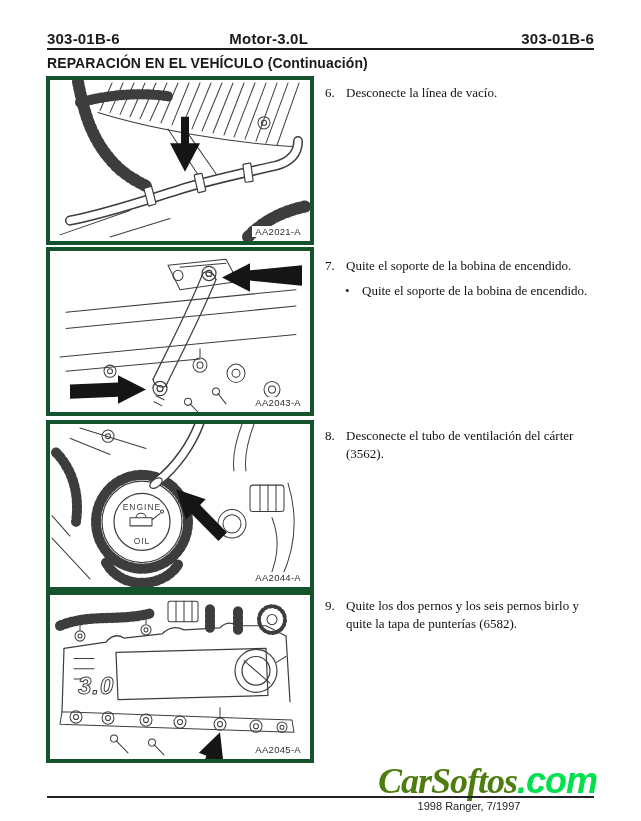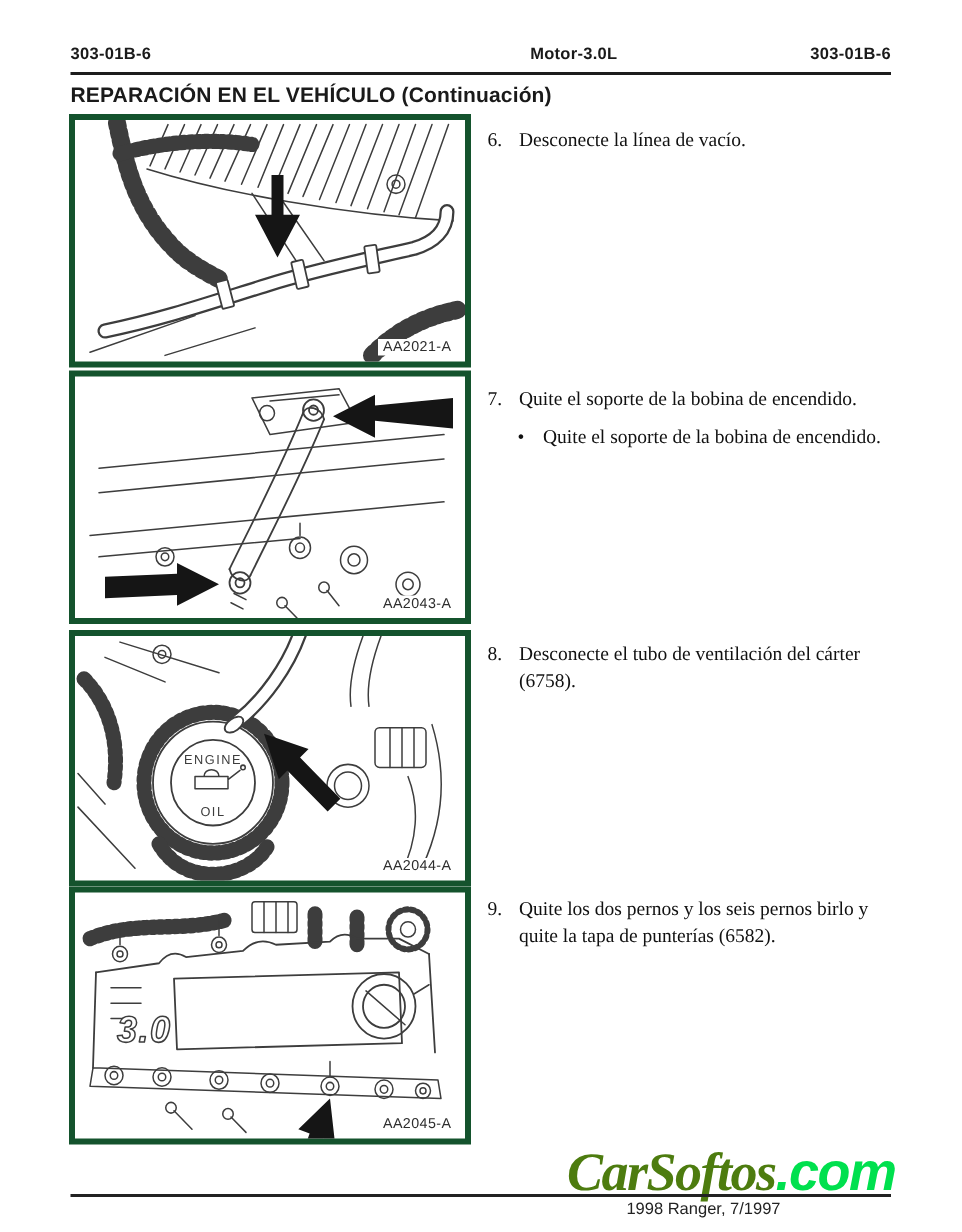--- a/index.html
+++ b/index.html
@@ -1,22 +1,22 @@
 <!DOCTYPE html>
 <html><head>
 <meta charset="utf-8">
 <style>
   html,body{margin:0;padding:0;background:#fff;}
   .page{position:relative;width:641px;height:821px;background:#fff;overflow:hidden;
         font-family:"Liberation Sans",sans-serif;color:#1a1a1a;}
   
   .hdr{position:absolute;left:47px;right:47px;top:30px;display:flex;
-       font-size:11px;font-weight:bold;letter-spacing:.2px;}
+       font-size:15px;font-weight:bold;letter-spacing:.2px;}
   .hdr .l{flex:1;text-align:left;}
-  .hdr .c{flex:1;text-align:right;}
+  .hdr .c{flex:1;text-align:left;}
   .hdr .r{flex:1;text-align:right;}
   .hdr-rule{position:absolute;left:47px;right:47px;top:48px;height:2px;background:#1c1c1c;}
   .sec{position:absolute;left:47px;top:55px;margin:0;font-size:14px;font-weight:bold;
        letter-spacing:.1px;}
   
   .fig{position:absolute;left:46px;width:260px;border:4px solid #14532d;background:#fff;}
   .fig svg{position:absolute;left:0;top:0;width:100%;height:100%;}
   .fig .code{position:absolute;right:9px;bottom:4px;font-size:9.5px;color:#2e2e2e;
              letter-spacing:.3px;background:#fff;padding-left:3px;}
   .art{stroke:#3d3d3d;fill:none;stroke-width:1.2;stroke-linecap:round;stroke-linejoin:round;}
@@ -235,21 +235,21 @@
     <ul class="bullets">
       <li>
           <span>Quite el soporte de la bobina de encendido.</span>
         </li>
     </ul>
   </div>
 
   <div class="step" style="top:427px">
     <div class="row">
       <span class="num">8.</span>
-      <div class="txt">Desconecte el tubo de ventilación del cárter (6758).</div>
+      <div class="txt">Desconecte el tubo de ventilación del cárter (3562).</div>
     </div>
   </div>
 
   <div class="step" style="top:597px">
     <div class="row">
       <span class="num">9.</span>
       <div class="txt">Quite los dos pernos y los seis pernos birlo y quite la tapa de punterías (6582).</div>
     </div>
   </div>
 

